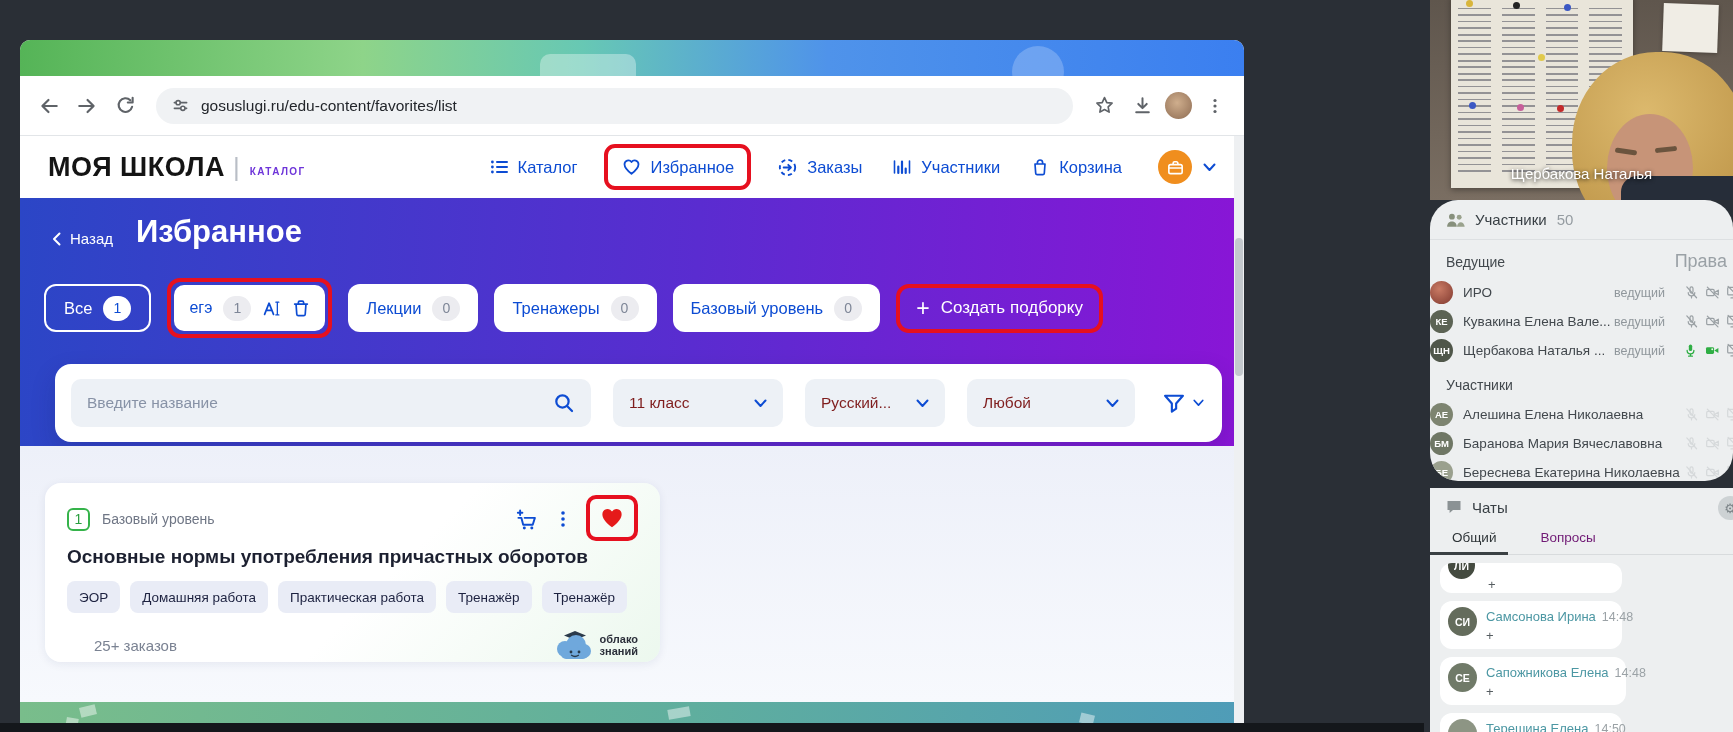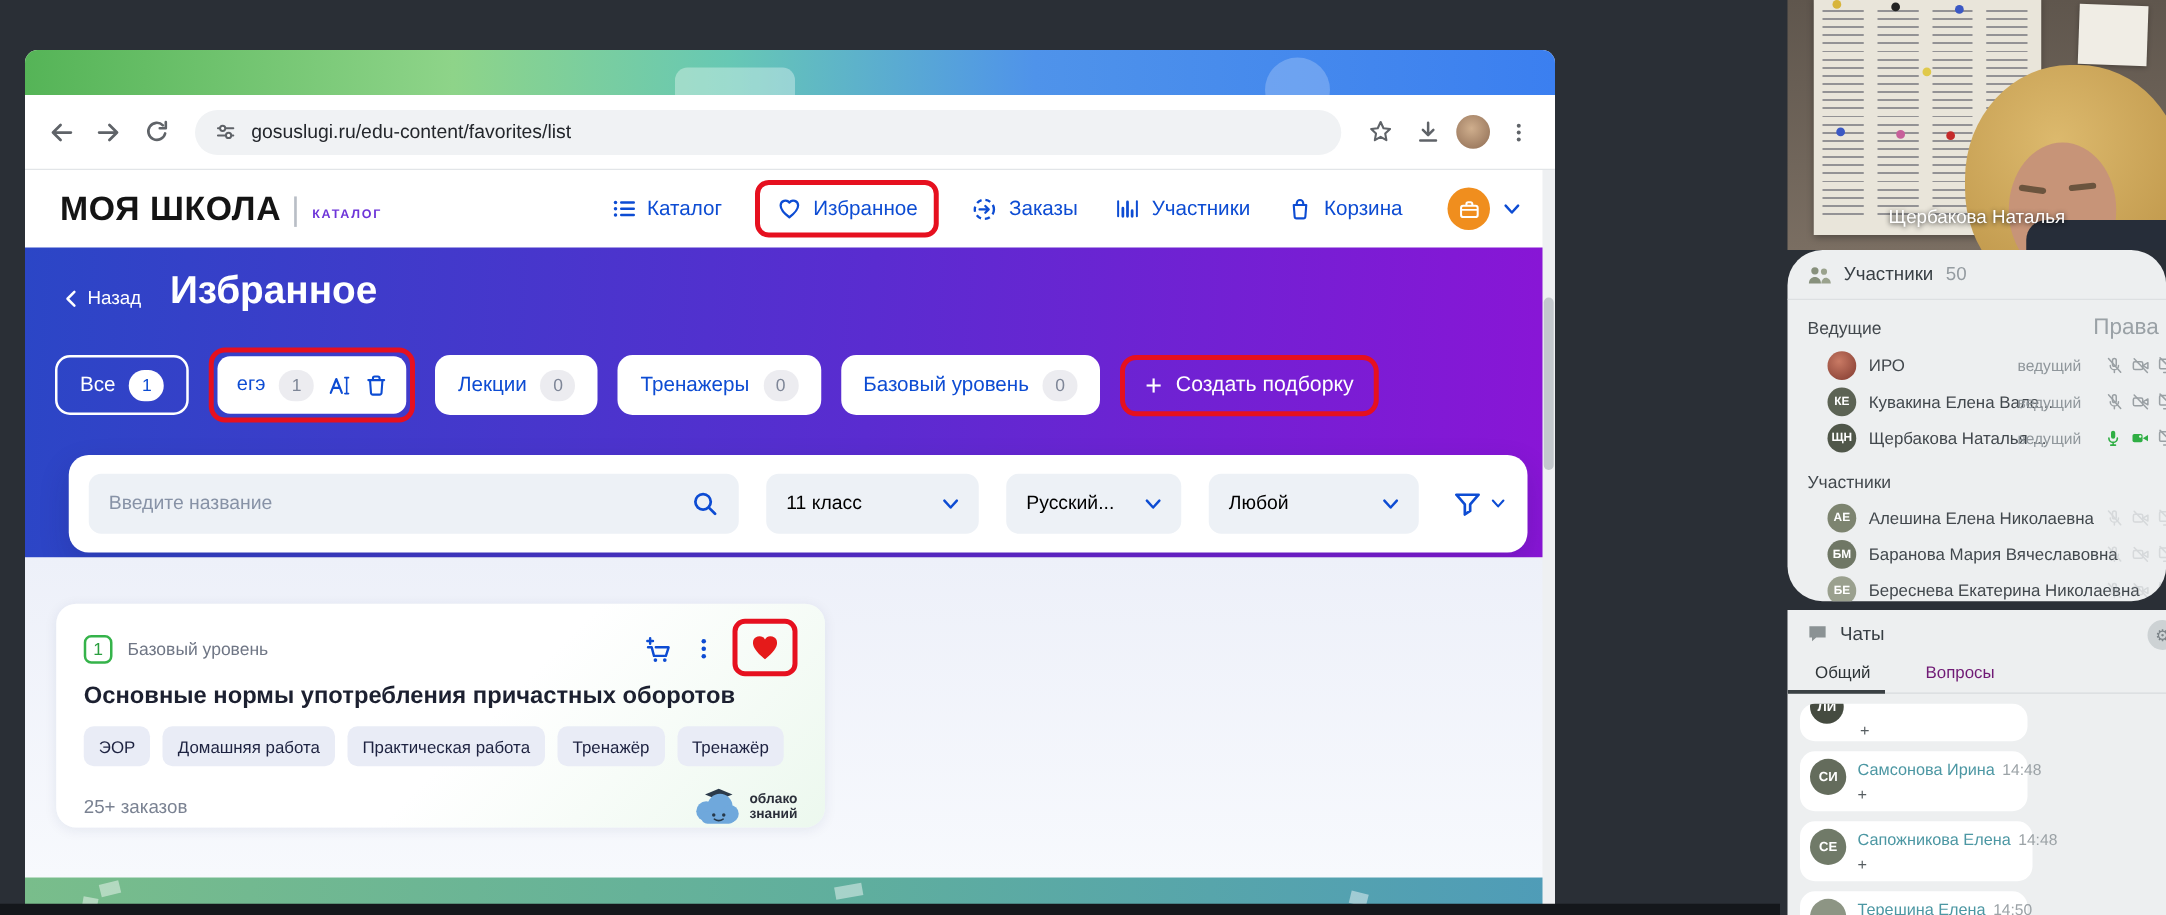--- a/index.html
+++ b/index.html
@@ -58,21 +58,21 @@
   
   .search-panel { position:absolute; left:35px; top:166px; width:1167px; height:78px; background:#fff;
                   border-radius:16px; display:flex; align-items:center; padding:0 16px; gap:22px;
                   box-shadow:0 10px 24px rgba(15,25,80,.18); }
   .search-box { width:520px; height:48px; background:#edf1f6; border-radius:10px;
                 display:flex; align-items:center; padding:0 16px; }
   .search-box input { flex:1; border:none; outline:none; background:transparent; font-size:15.5px;
                       color:#1d2240; font-family:"Liberation Sans", sans-serif; }
   .search-box input::placeholder { color:#8792a6; }
   .dd { height:48px; background:#edf1f6; border-radius:10px; display:flex; align-items:center;
-        justify-content:space-between; padding:0 16px; font-size:15.5px; color:#000000; cursor:pointer; }
+        justify-content:space-between; padding:0 16px; font-size:15.5px; color:#7f1d1d; cursor:pointer; }
   .dd1{width:170px} .dd2{width:140px} .dd3{width:168px}
   .funnel-wrap { display:flex; align-items:center; gap:8px; margin-left:6px; cursor:pointer; }
 
   
   .b-content { position:absolute; left:0; top:406px; width:1224px; height:256px;
                background:linear-gradient(180deg,#edf0f9, #f7f9fd); }
   .card { position:absolute; left:25px; top:37px; width:615px; height:179px; border-radius:16px;
           background:linear-gradient(135deg,#ffffff 55%, #ecf8ee 100%);
           box-shadow:0 2px 10px rgba(25,35,90,.08); padding:14px 22px; }
   .card-top { display:flex; align-items:center; gap:12px; }
@@ -80,21 +80,21 @@
                  font-size:14px; display:flex; align-items:center; justify-content:center; }
   .level { font-size:14px; color:#6f7685; }
   .spacer { flex:1; }
   .heart-box { border:4px solid #e6101f; border-radius:10px; width:52px; height:46px;
                display:flex; align-items:center; justify-content:center; margin-top:-2px; }
   .card-title { margin-top:5px; font-size:19px; font-weight:700; color:#1c2030; }
   .tags { display:flex; gap:10px; margin-top:13px; }
   .tag { height:17px; border-radius:8px; background:#e9ecf6; color:#1d2240; font-size:13.5px;
          display:flex; align-items:center; padding:16px 12px; }
   .card-footer { display:flex; align-items:center; margin-top:16px; }
-  .orders { font-size:15px; color:#7a8292; }
+  .orders { font-size:15px; color:#7a8292;margin-left:27px; }
   .brand { display:flex; align-items:center; gap:7px; }
   .brand-text { font-size:11px; font-weight:700; color:#2b2f3a; line-height:1.1; }
 
   
   .b-footer { position:absolute; left:0; top:662px; width:1224px; height:23px;
               background:linear-gradient(90deg,#79bd8b, #5fae9e 55%, #4f9cb8 100%); overflow:hidden; }
   .confetti { position:absolute; background:rgba(255,255,255,.45); width:16px; height:10px; }
   .scroll-track { position:absolute; right:0; top:96px; width:10px; height:589px; background:#eef0f2; }
   .scroll-thumb { position:absolute; right:1px; top:102px; width:8px; height:138px; border-radius:4px; background:#c3c8cd; }
   .bottom-strip { position:absolute; left:0; top:723px; width:1424px; height:9px; background:#14171b; }
@@ -117,21 +117,21 @@
   .video-name { position:absolute; bottom:18px; width:100%; text-align:center; color:#fff; font-size:15px;
                 text-shadow:0 1px 4px rgba(0,0,0,.85); }
 
   .p-panel { position:absolute; left:1430px; top:200px; width:303px; height:281px; background:#edeff0; overflow:hidden;border-radius:28px; }
   .p-head { height:40px; display:flex; align-items:center; gap:10px; padding:0 16px; border-bottom:1px solid #dde0e2; }
   .p-title { font-size:15px; color:#383f44; }
   .p-count { font-size:15px; color:#959ca1; }
   .p-sub { display:flex; align-items:center; padding:11px 4px 6px 16px; }
   .p-sub-label { font-size:14px; color:#42484d; }
   .p-sub-right { margin-left:auto; font-size:18px; color:#9aa1a6; padding-right:2px; }
-  .p-row { position:relative; height:29px; display:flex; align-items:center; gap:10px; padding-left:32px; }
+  .p-row { position:relative; height:29px; display:flex; align-items:center; gap:10px; padding-left:0; }
   .p-avatar { width:23px; height:23px; border-radius:50%; flex:none; display:flex; align-items:center;
               justify-content:center; color:#fff; font-size:9.5px; font-weight:700; }
   .p-name { font-size:13.5px; color:#42484d; white-space:nowrap; }
   .p-role { position:absolute; right:68px; font-size:12.5px; color:#8f969b; }
   .row-icons { position:absolute; right:-8px; display:flex; gap:6px; align-items:center; }
   .faint { opacity:.28; }
   .p-members-label { padding:12px 16px 7px; font-size:14px; color:#42484d; }
 
   .c-panel { position:absolute; left:1430px; top:488px; width:303px; height:244px; background:#edeff0; overflow:hidden; }
   .c-head { position:relative; height:38px; display:flex; align-items:center; gap:10px; padding:0 16px; }

